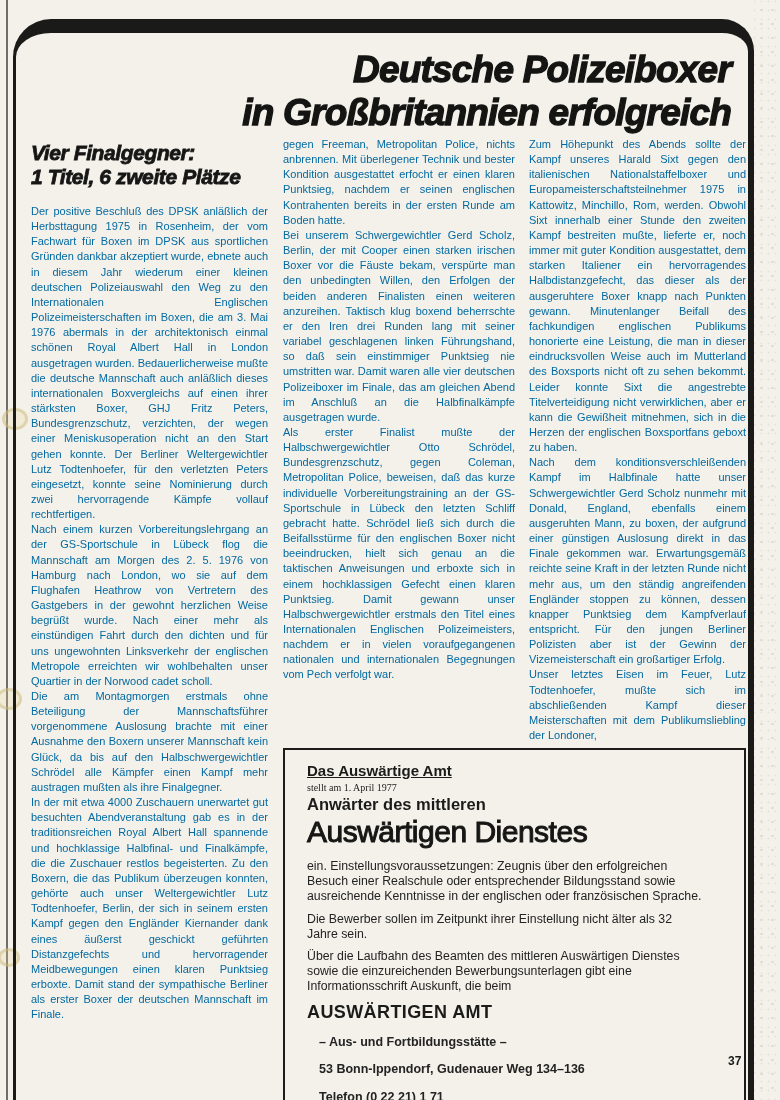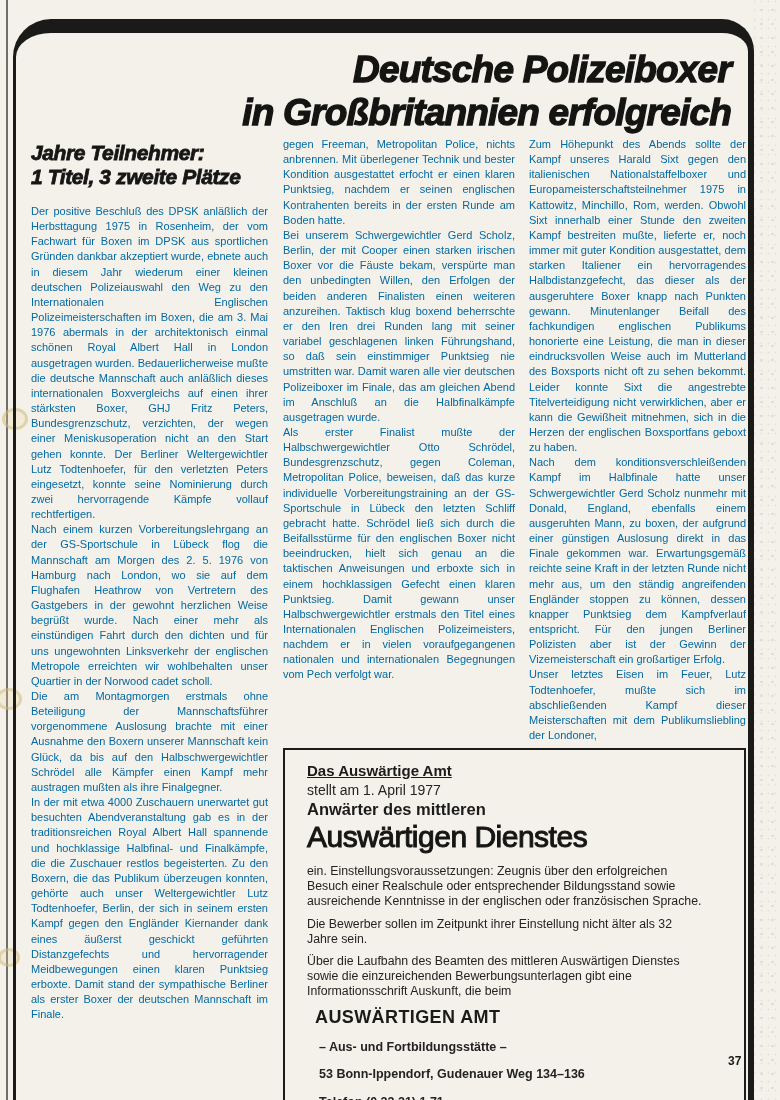--- a/index.html
+++ b/index.html
@@ -71,29 +71,29 @@
   #col3 { left:529px; top:137px; width:217px; }
 
   .ad-box {
     position:absolute; left:283px; top:748px; width:463px;
     box-sizing:border-box;
     border:2px solid #1c1c1b;
     padding:12px 42px 11px 22px;
     background:transparent;
   }
   .ad-h1   { font-size:15px; font-weight:bold; margin:0; color:#1b1b1a;text-decoration:underline; }
-  .ad-date { font-size:14px; margin:3px 0 2px; }
+  .ad-date { font-size:10px; margin:3px 0 2px;font-family:Liberation Serif, serif; }
   .ad-h2   { font-size:16.5px; font-weight:bold; margin:0; color:#1b1b1a; }
   .ad-headline {
     font-size:30px; line-height:34px; font-weight:normal;
     letter-spacing:-0.5px; margin:1px 0 10px;
     color:#161615; -webkit-text-stroke:1px #161615;
   }
   .ad-p { font-size:12.3px; line-height:15.2px; margin:0 0 7px; }
-  .ad-office { font-size:18px; font-weight:bold; letter-spacing:.4px; margin:7px 8px 3px; color:#1b1b1a; }
+  .ad-office { font-size:18px; font-weight:bold; letter-spacing:.4px; margin:7px 0 3px; color:#1b1b1a; }
   .ad-office-line { font-size:12.5px; line-height:15.5px; font-weight:bold; margin:12px; }
   .ad-p-plain { font-size:12.3px; line-height:15.2px; margin:3px 0 8px; }
 
   .page-number {
     position:absolute; left:728px; top:1054px;
     font-size:12px; font-weight:bold; color:#1a1a19;
   }
 </style>
 </head>
 <body>
@@ -105,22 +105,22 @@
 <div class="smudge smudge-3"></div>
 
 <div class="frame"></div>
 
 <header class="title-block">
   <span class="title-line">Deutsche Polizeiboxer</span>
   <span class="title-line">in Großbritannien erfolgreich</span>
 </header>
 
 <div class="subhead-block">
-  <span class="subhead-line">Jahre Teilnehmer:</span>
-  <span class="subhead-line">1 Titel, 3 zweite Plätze</span>
+  <span class="subhead-line">Vier Finalgegner:</span>
+  <span class="subhead-line">1 Titel, 6 zweite Plätze</span>
 </div>
 
 <div class="col" id="col1">
     <p>Der positive Beschluß des DPSK anläßlich der Herbsttagung 1975 in Rosenheim, der vom Fachwart für Boxen im DPSK aus sportlichen Gründen dankbar akzeptiert wurde, ebnete auch in diesem Jahr wiederum einer kleinen deutschen Polizeiauswahl den Weg zu den Internationalen Englischen Polizeimeisterschaften im Boxen, die am 3. Mai 1976 abermals in der architektonisch einmal schönen Royal Albert Hall in London ausgetragen wurden. Bedauerlicherweise mußte die deutsche Mannschaft auch anläßlich dieses internationalen Boxvergleichs auf einen ihrer stärksten Boxer, GHJ Fritz Peters, Bundesgrenzschutz, verzichten, der wegen einer Meniskusoperation nicht an den Start gehen konnte. Der Berliner Weltergewichtler Lutz Todtenhoefer, für den verletzten Peters eingesetzt, konnte seine Nominierung durch zwei hervorragende Kämpfe vollauf rechtfertigen.</p>
     <p>Nach einem kurzen Vorbereitungslehrgang an der GS-Sportschule in Lübeck flog die Mannschaft am Morgen des 2. 5. 1976 von Hamburg nach London, wo sie auf dem Flughafen Heathrow von Vertretern des Gastgebers in der gewohnt herzlichen Weise begrüßt wurde. Nach einer mehr als einstündigen Fahrt durch den dichten und für uns ungewohnten Linksverkehr der englischen Metropole erreichten wir wohlbehalten unser Quartier in der Norwood cadet scholl.</p>
     <p>Die am Montagmorgen erstmals ohne Beteiligung der Mannschaftsführer vorgenommene Auslosung brachte mit einer Ausnahme den Boxern unserer Mannschaft kein Glück, da bis auf den Halbschwergewichtler Schrödel alle Kämpfer einen Kampf mehr austragen mußten als ihre Finalgegner.</p>
     <p>In der mit etwa 4000 Zuschauern unerwartet gut besuchten Abendveranstaltung gab es in der traditionsreichen Royal Albert Hall spannende und hochklassige Halbfinal- und Finalkämpfe, die die Zuschauer restlos begeisterten. Zu den Boxern, die das Publikum überzeugen konnten, gehörte auch unser Weltergewichtler Lutz Todtenhoefer, Berlin, der sich in seinem ersten Kampf gegen den Engländer Kiernander dank eines äußerst geschickt geführten Distanzgefechts und hervorragender Meidbewegungen einen klaren Punktsieg erboxte. Damit stand der sympathische Berliner als erster Boxer der deutschen Mannschaft im Finale.</p>
   </div>
 <div class="col" id="col2">
     <p>gegen Freeman, Metropolitan Police, nichts anbrennen. Mit überlegener Technik und bester Kondition ausgestattet erfocht er einen klaren Punktsieg, nachdem er seinen englischen Kontrahenten bereits in der ersten Runde am Boden hatte.</p>

